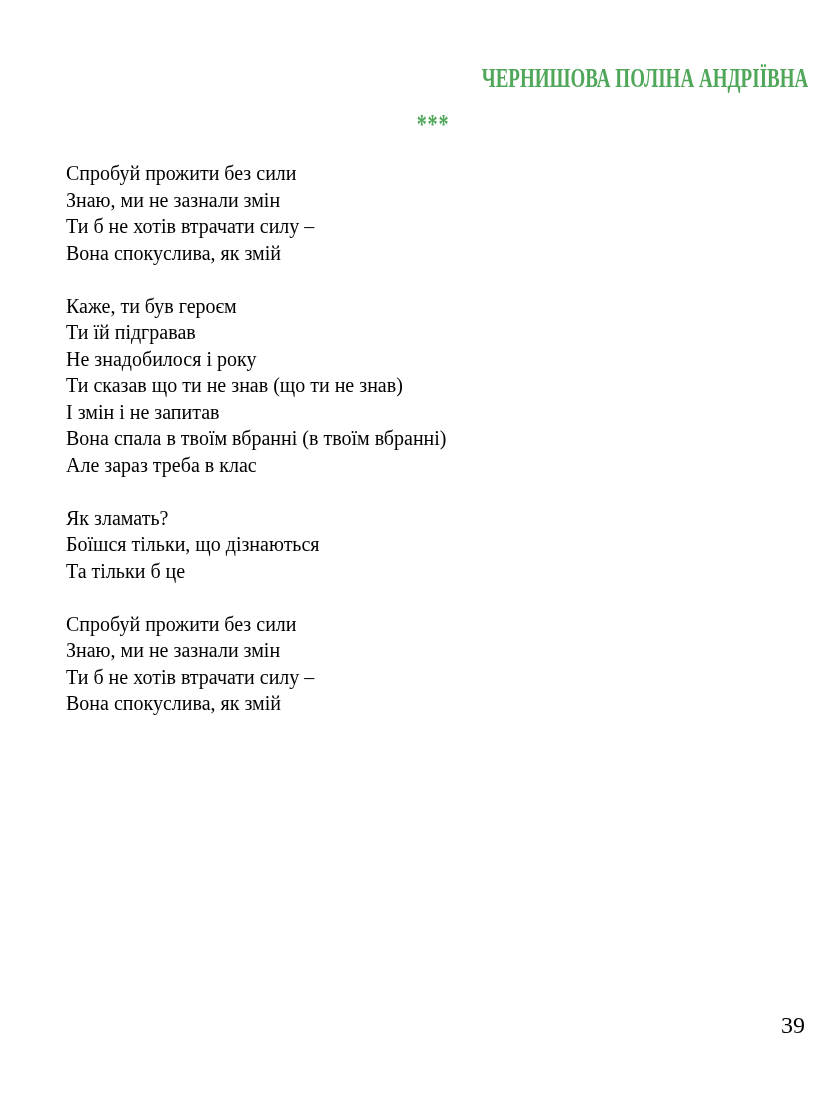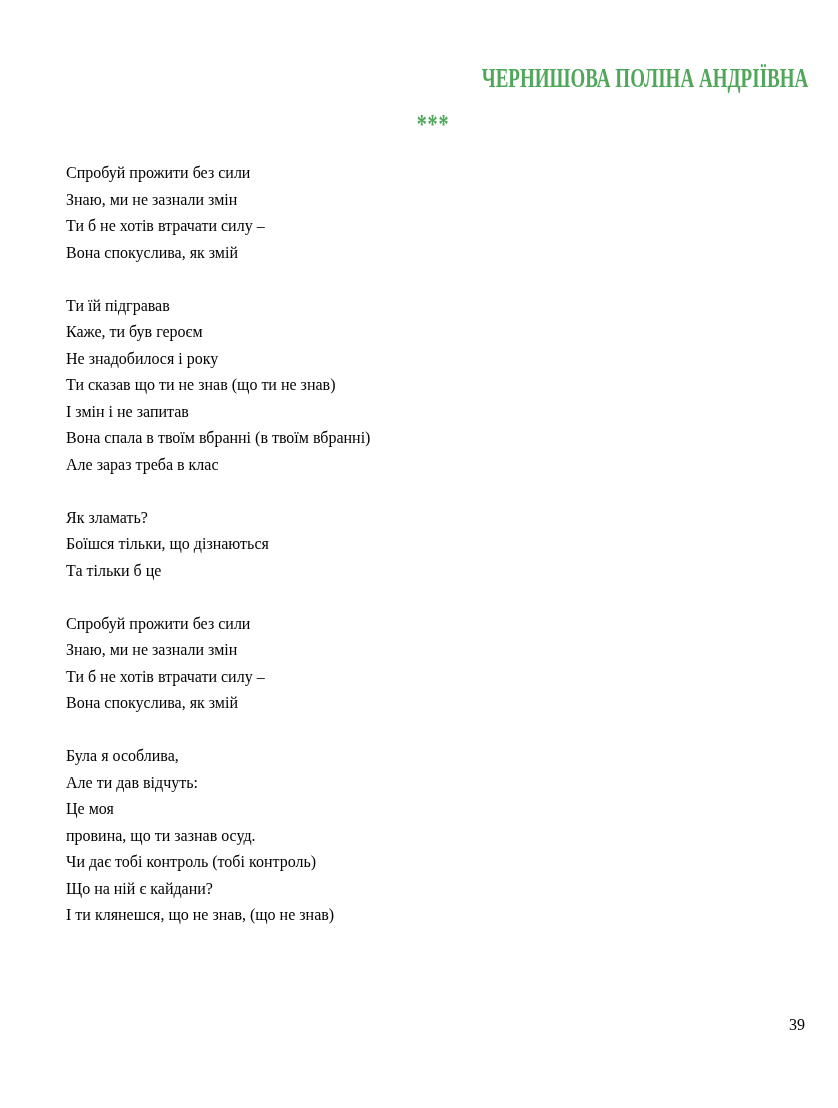--- a/index.html
+++ b/index.html
@@ -33,76 +33,67 @@
     font-size: 28px;
     font-weight: bold;
     letter-spacing: 1px;
     transform: scaleX(0.72);
     transform-origin: 50% 0;
   }
   .poem {
     position: absolute;
     left: 66px;
     top: 160px;
-    font-size: 16px;
+    font-size: 20px;
   }
   .stanza { margin: 0 0 26.5px 0; }
   .line {
     height: 26.5px;
     line-height: 26.5px;
     white-space: pre;
   }
   .page-number {
     position: absolute;
     top: 1012px;
     right: 61px;
-    font-size: 16px;
+    font-size: 24px;
     line-height: 26px;
   }
 </style>
 </head>
 <body>
 
 <div class="page" style="background: rgb(255, 255, 255);">
   <h1 class="title green" style="color: rgb(80, 167, 90);">ЧЕРНИШОВА ПОЛІНА АНДРІЇВНА</h1>
 
   <div class="stars green" style="color: rgb(80, 167, 90);">***</div>
 
   <div class="poem" id="poem" style="color: rgb(0, 0, 0);">
       <div class="stanza">
         <div class="line">Спробуй прожити без сили</div>
         <div class="line">Знаю, ми не зазнали змін</div>
         <div class="line">Ти б не хотів втрачати силу –</div>
         <div class="line">Вона спокуслива, як змій</div>
       </div>
       <div class="stanza">
+        <div class="line">Каже, ти був героєм</div>
         <div class="line">Ти їй підгравав</div>
-        <div class="line">Каже, ти був героєм</div>
         <div class="line">Не знадобилося і року</div>
         <div class="line">Ти сказав що ти не знав (що ти не знав)</div>
         <div class="line">І змін і не запитав</div>
         <div class="line">Вона спала в твоїм вбранні (в твоїм вбранні)</div>
         <div class="line">Але зараз треба в клас</div>
       </div>
       <div class="stanza">
         <div class="line">Як зламать?</div>
         <div class="line">Боїшся тільки, що дізнаються</div>
         <div class="line">Та тільки б це</div>
       </div>
       <div class="stanza">
         <div class="line">Спробуй прожити без сили</div>
         <div class="line">Знаю, ми не зазнали змін</div>
         <div class="line">Ти б не хотів втрачати силу –</div>
         <div class="line">Вона спокуслива, як змій</div>
       </div>
-      <div class="stanza">
-        <div class="line">Була я особлива,</div>
-        <div class="line">Але ти дав відчуть:</div>
-        <div class="line">Це моя</div>
-        <div class="line">провина, що ти зазнав осуд.</div>
-        <div class="line">Чи дає тобі контроль (тобі контроль)</div>
-        <div class="line">Що на ній є кайдани?</div>
-        <div class="line">І ти клянешся, що не знав, (що не знав)</div>
-      </div>
     </div>
 
   <div class="page-number">39</div>
 </div>
 
 </body></html>

